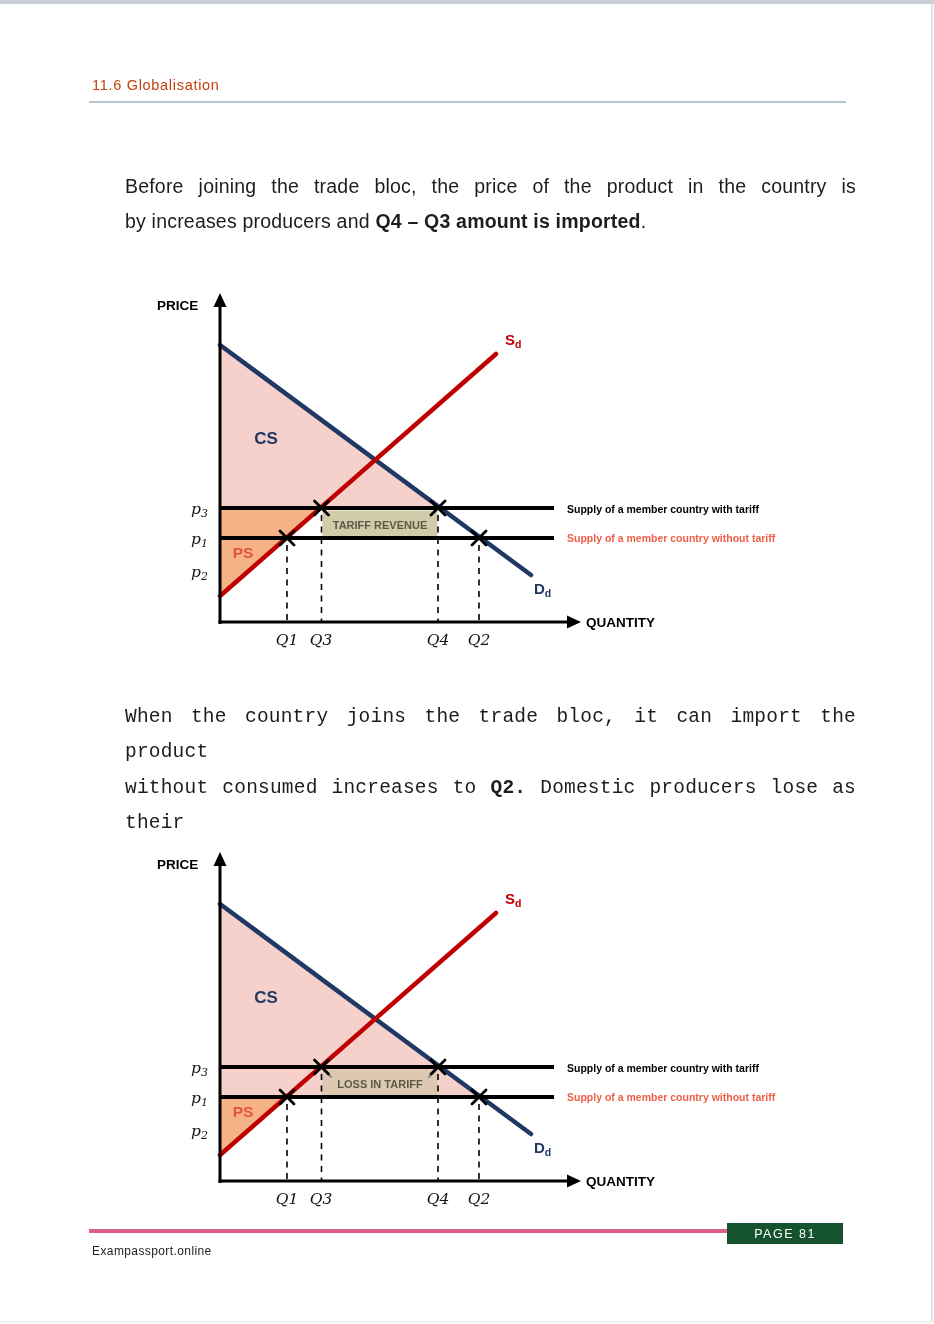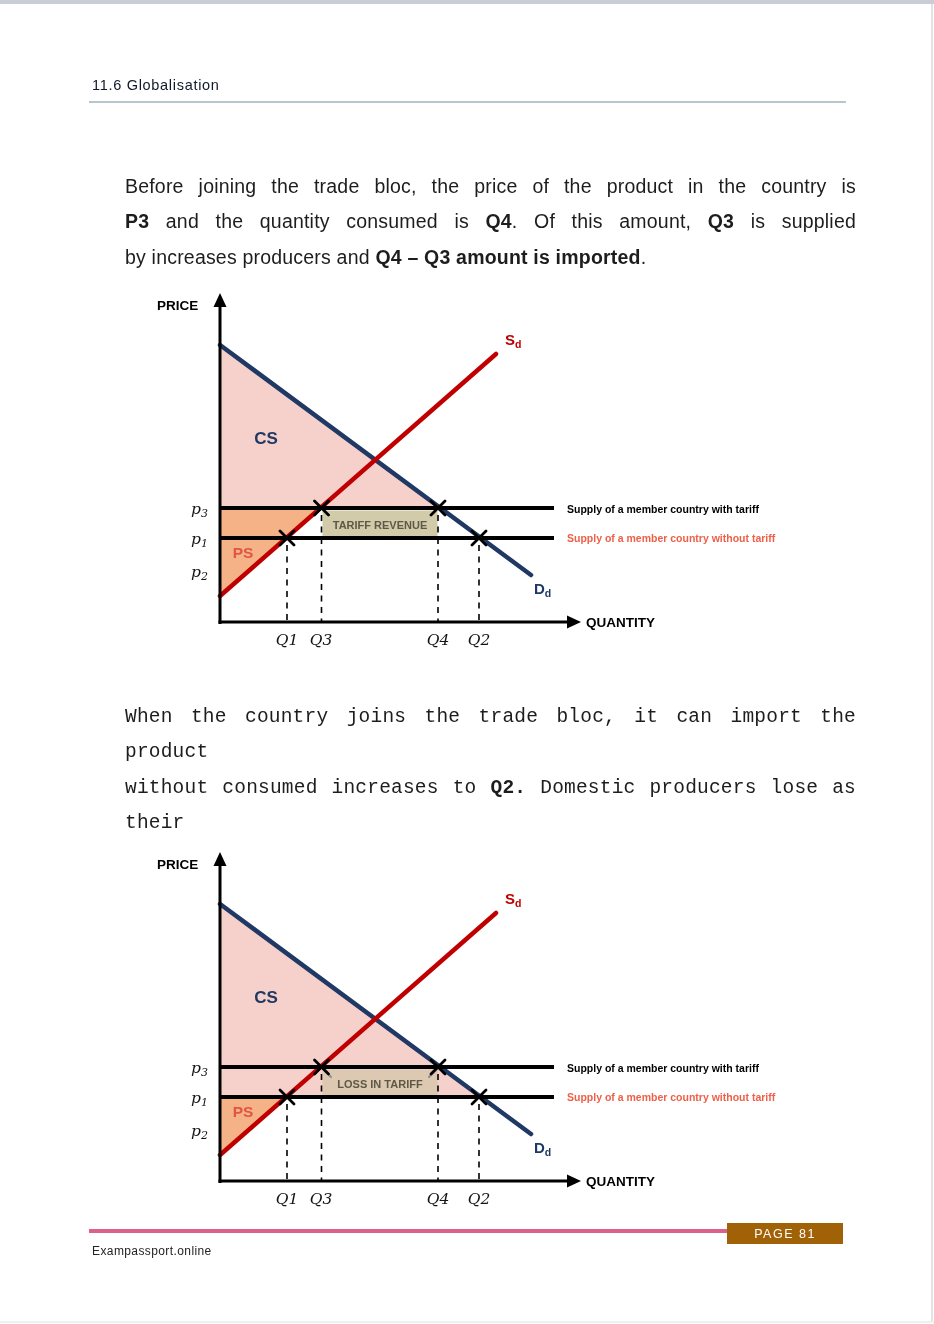--- a/index.html
+++ b/index.html
@@ -2,28 +2,28 @@
 <html><head>
 <meta charset="utf-8">
 <style>
   html,body{margin:0;padding:0;}
   body{width:934px;height:1324px;background:#fff;font-family:"Liberation Sans",sans-serif;}
   .page{position:absolute;left:0;top:0;width:934px;height:1324px;background:#fff;overflow:hidden;}
   .abs{position:absolute;}
   .top-strip{left:0;top:0;width:934px;height:4px;background:#c9cdd6;}
   .right-edge{left:931px;top:4px;width:2px;height:1318px;background:#e3e3e3;}
   .bottom-edge{left:0;top:1321px;width:934px;height:2px;background:#f0f0f0;}
-  .doc-title{left:92px;top:77px;font-size:14.5px;letter-spacing:.7px;color:#0f172a;}
+  .doc-title{left:92px;top:77px;font-size:14.5px;letter-spacing:.7px;color:#c2410c;}
   .title-rule{left:89px;top:101px;width:757px;height:2px;background:#b9c5cd;}
   .para{font-size:19.5px;color:#1d1d1d;line-height:35.4px;letter-spacing:.2px;width:764px;}
   .para .line{text-align:justify;text-align-last:justify;margin-left:33px;}
   .para .line.last{text-align-last:left;}
   .b{font-weight:bold;}
   .footer-line{left:89px;top:1229px;width:638px;height:4px;background:#dd6089;}
-  .badge{left:727px;top:1223px;width:116px;height:21px;background:#a16207;color:#fff;
+  .badge{left:727px;top:1223px;width:116px;height:21px;background:#14532d;color:#fff;
          font-size:12.5px;letter-spacing:1.5px;display:flex;align-items:center;justify-content:center;}
   .site{left:92px;top:1244px;font-size:12px;letter-spacing:.4px;color:#242424;}
   svg{position:absolute;overflow:visible;}
   svg text{user-select:none;}
   .sans{font-family:"Liberation Sans",sans-serif;font-weight:bold;}
   .mathit{font-family:"DejaVu Serif",serif;font-style:italic;fill:#141414;}
 </style>
 </head>
 <body>
 
@@ -31,21 +31,20 @@
 
   <div class="abs top-strip"></div>
   <div class="abs right-edge"></div>
   <div class="abs bottom-edge"></div>
 
   <div class="abs doc-title">11.6 Globalisation</div>
   <div class="abs title-rule"></div>
 
   <div class="abs para" style="left:92px;top:169px;">
     <div class="line"><span>Before joining the trade bloc, the price of the product in the country is</span></div>
-    <div class="line"><span class="b">P3</span><span> and the quantity consumed is </span><span class="b">Q4</span><span>. Of this amount, </span><span class="b">Q3</span><span> is supplied</span></div>
     <div class="line last"><span>by increases producers and </span><span class="b">Q4 – Q3 amount is imported</span><span>.</span></div>
   </div>
 
   <svg style="left:150px;top:288px;" width="720" height="372" viewBox="0 0 720 372">
     <polygon points="70,57 287.5,220 70,220" fill="#f6d0cb"></polygon>
     <polygon points="70,220 171.5,220 70,308" fill="#f5b286"></polygon>
     <rect x="172.5" y="222.5" width="115" height="25.5" fill-opacity="0.9" fill="#cdc5a0"></rect>
     <g stroke="#000" stroke-width="1.6" stroke-dasharray="6,5.5">
       <line x1="137" y1="257" x2="137" y2="333"></line>
       <line x1="171.5" y1="227" x2="171.5" y2="333"></line>

